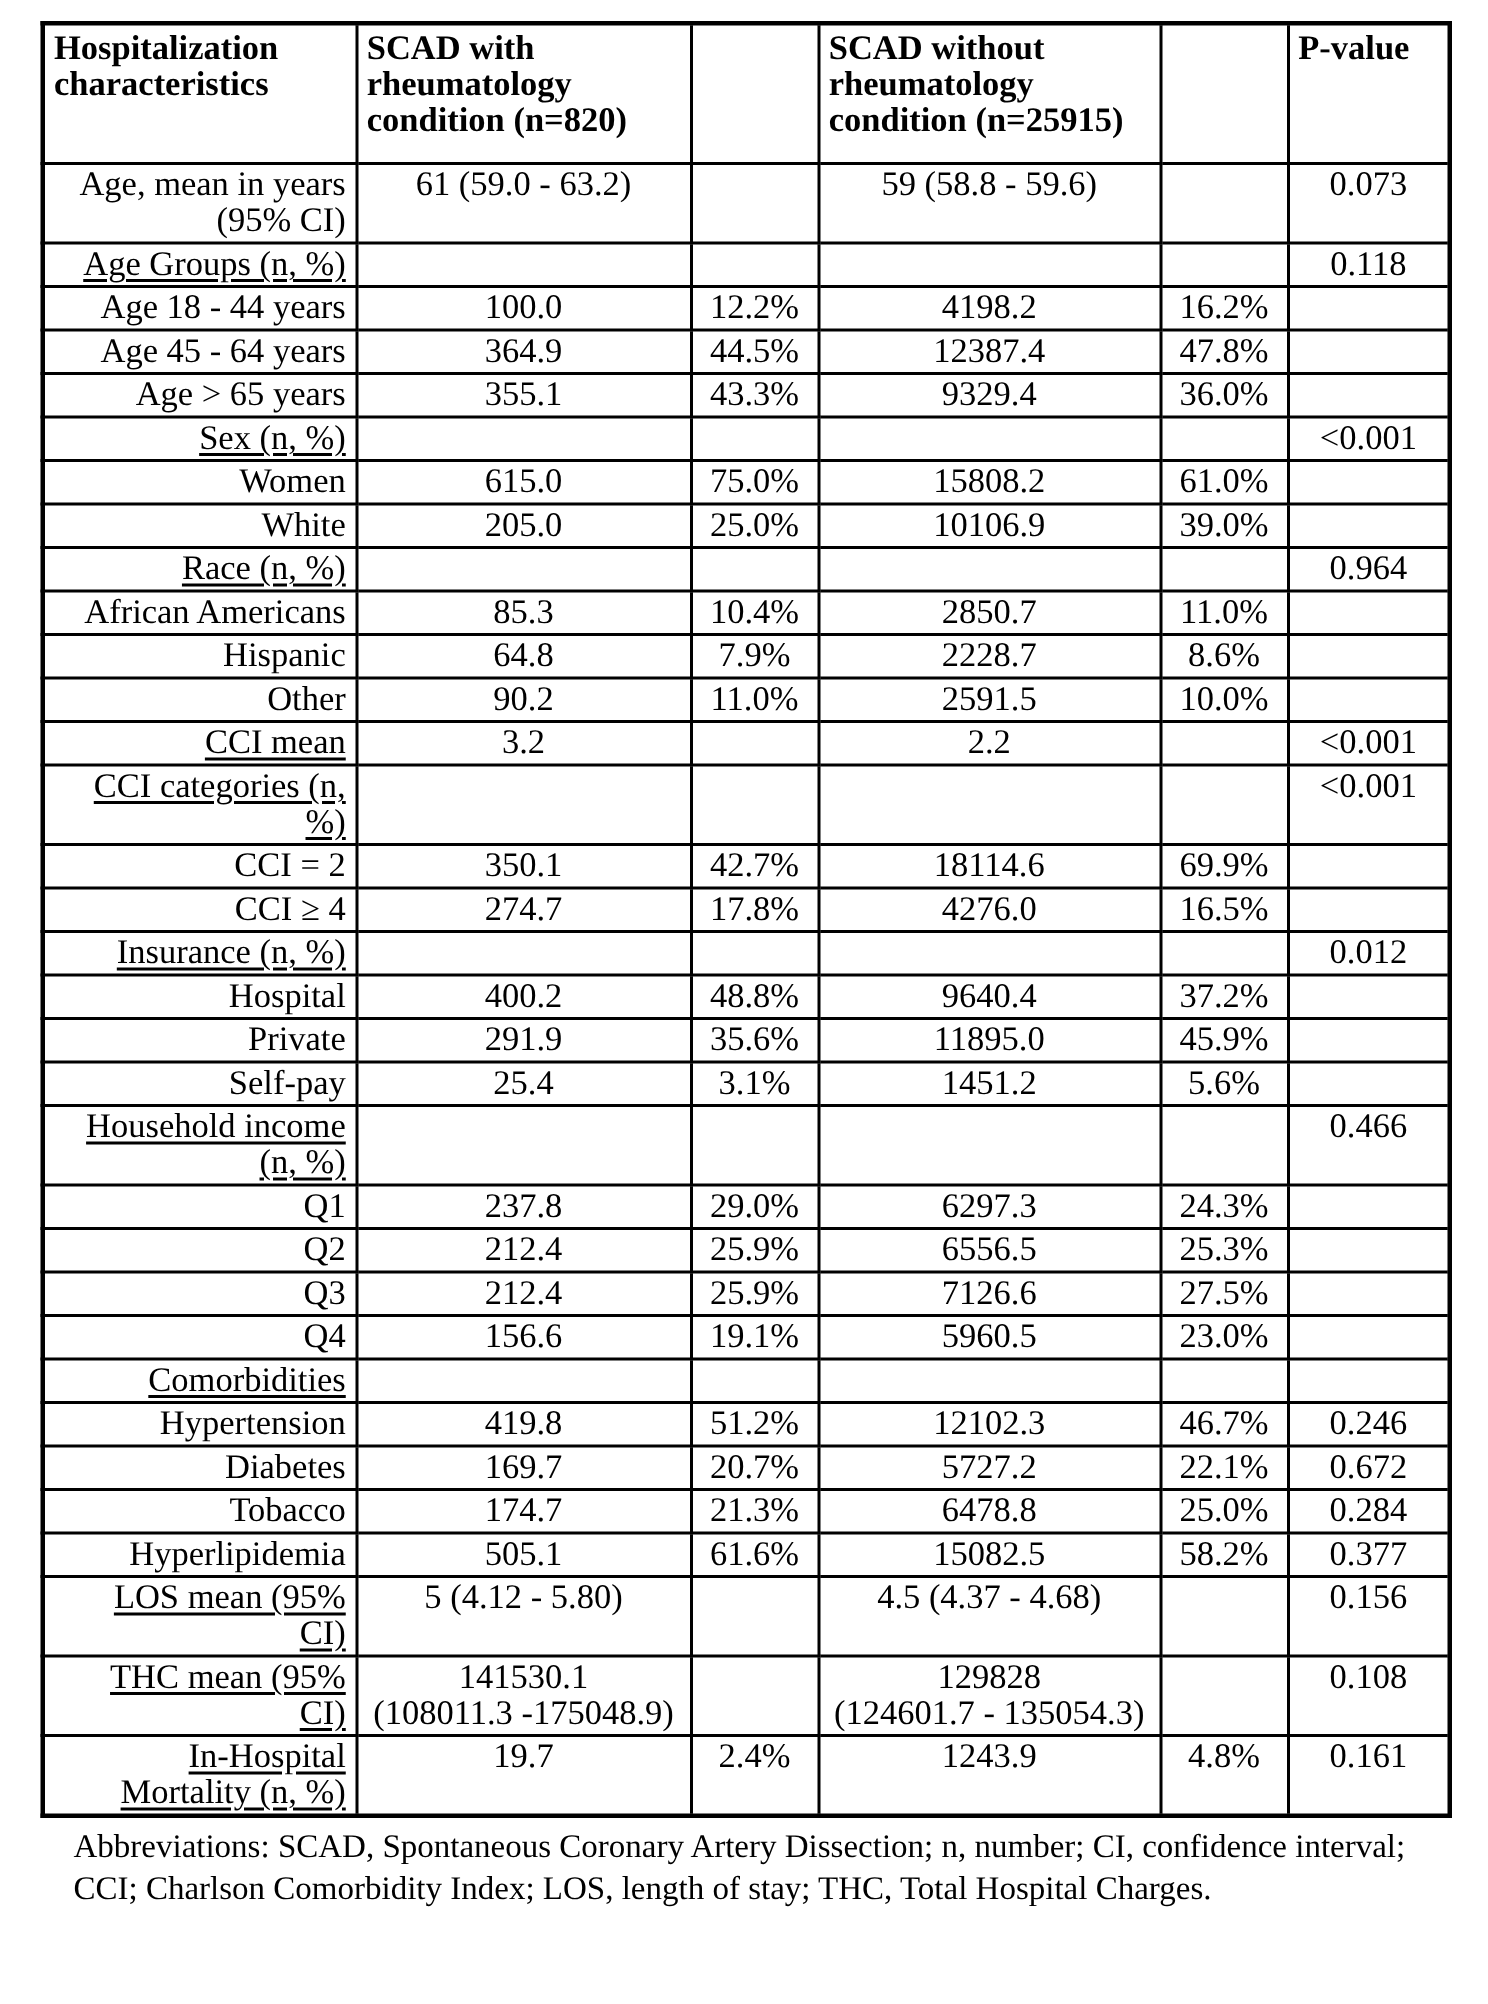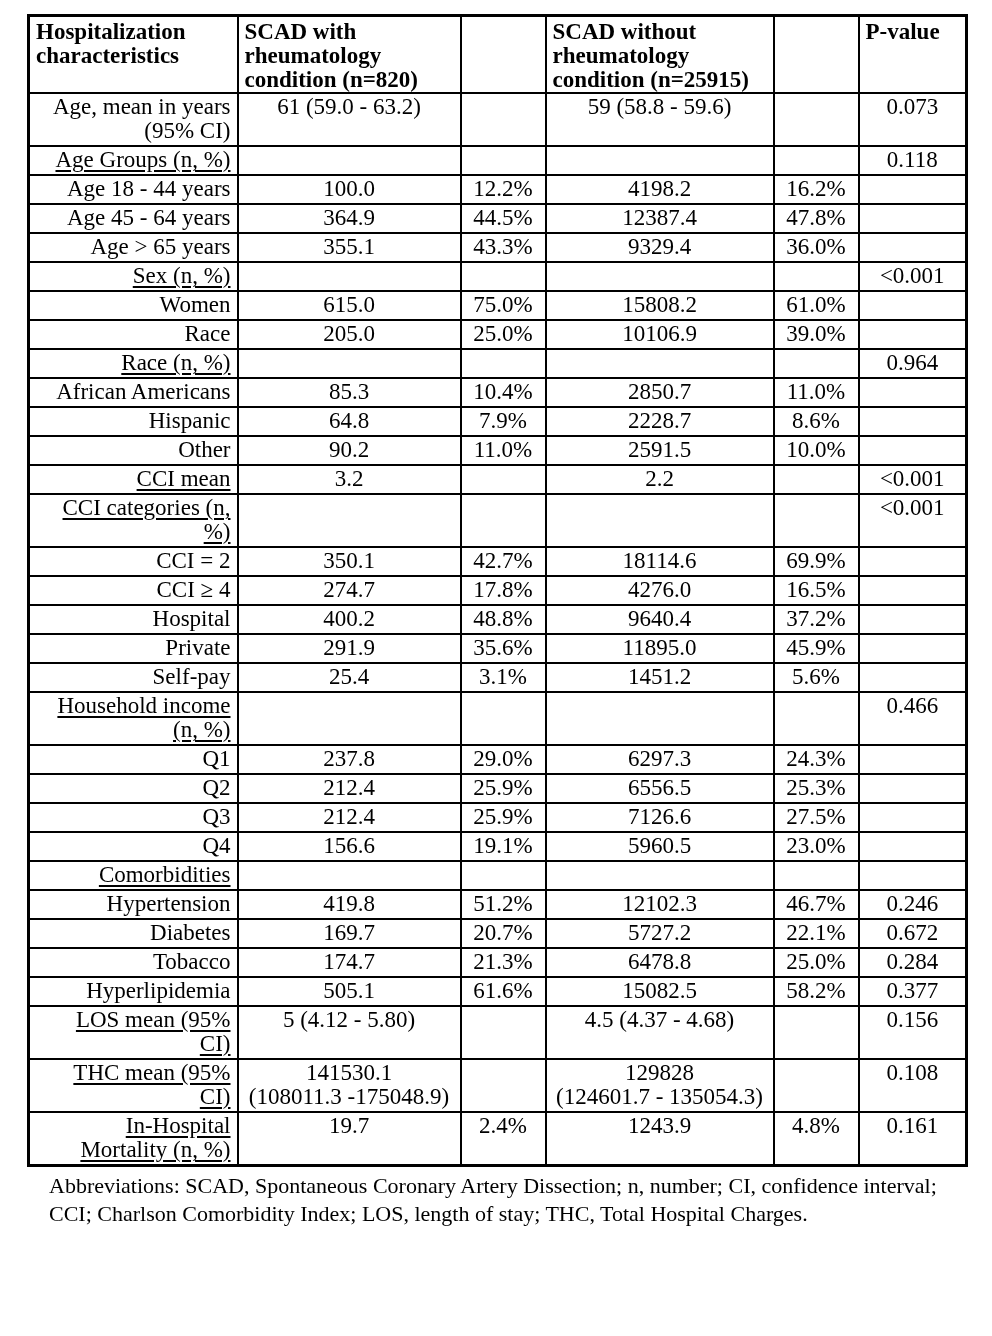--- a/index.html
+++ b/index.html
@@ -30,21 +30,21 @@
     line-height: 24px;
     vertical-align: top;
     white-space: pre-line;
     overflow: hidden;
     padding: 1px 6px 2px 6px;
   }
   table.stats th {
     font-weight: bold;
     text-align: left;
     padding-top: 3px;
-    padding-bottom: 0;
+    padding-bottom: 16px;
   }
   td.lbl {
     text-align: right;
   }
   td.num {
     text-align: center;
     padding-left: 2px;
     padding-right: 2px;
   }
   .u {
@@ -140,21 +140,21 @@
         </tr>
         <tr>
           <td class="lbl">Women</td>
           <td class="num">615.0</td>
           <td class="num">75.0%</td>
           <td class="num">15808.2</td>
           <td class="num">61.0%</td>
           <td class="num"></td>
         </tr>
         <tr>
-          <td class="lbl">Race</td>
+          <td class="lbl">White</td>
           <td class="num">205.0</td>
           <td class="num">25.0%</td>
           <td class="num">10106.9</td>
           <td class="num">39.0%</td>
           <td class="num"></td>
         </tr>
         <tr>
           <td class="lbl u">Race (n, %)</td>
           <td class="num"></td>
           <td class="num"></td>
@@ -211,20 +211,28 @@
           <td class="num">69.9%</td>
           <td class="num"></td>
         </tr>
         <tr>
           <td class="lbl">CCI ≥ 4</td>
           <td class="num">274.7</td>
           <td class="num">17.8%</td>
           <td class="num">4276.0</td>
           <td class="num">16.5%</td>
           <td class="num"></td>
+        </tr>
+        <tr>
+          <td class="lbl u">Insurance (n, %)</td>
+          <td class="num"></td>
+          <td class="num"></td>
+          <td class="num"></td>
+          <td class="num"></td>
+          <td class="num">0.012</td>
         </tr>
         <tr>
           <td class="lbl">Hospital</td>
           <td class="num">400.2</td>
           <td class="num">48.8%</td>
           <td class="num">9640.4</td>
           <td class="num">37.2%</td>
           <td class="num"></td>
         </tr>
         <tr>

